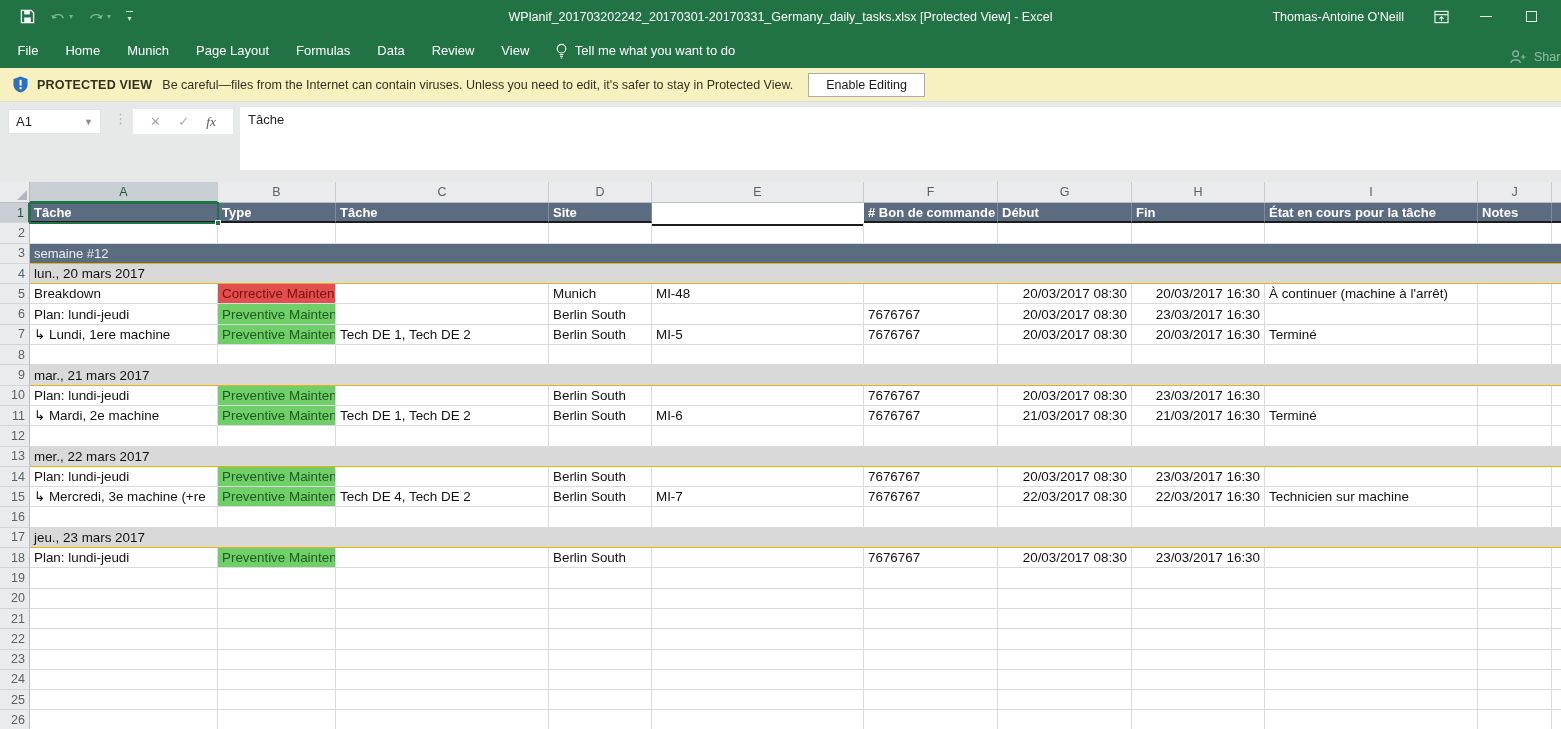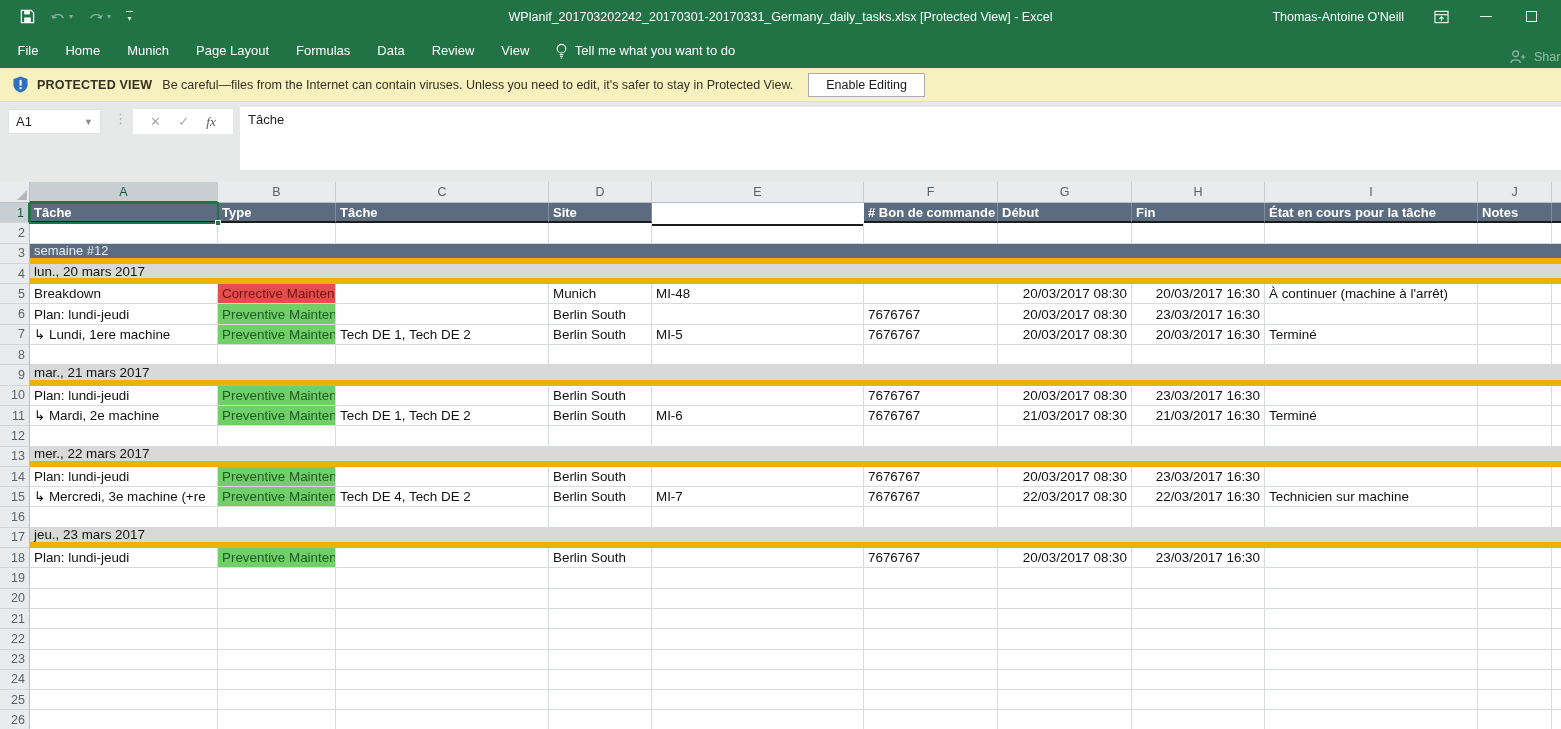--- a/index.html
+++ b/index.html
@@ -70,21 +70,21 @@
     border-bottom:1px solid #D3D6D9; font-size:12.5px; color:#5A6168; display:flex;
     align-items:center; justify-content:flex-end; padding-right:4px; }
   .rowh.sel { background:#C8CED4; color:#175936; border-right:2px solid var(--accent_green); }
   .cell { flex:none; border-right:1px solid #D9DCDF; border-bottom:1px solid #D9DCDF;
     font-size:13.4px; color:#121212; padding:0 4px; display:flex; align-items:center;
     white-space:nowrap; overflow:hidden; }
   .al-right { justify-content:flex-end; }
   .kind-header .cell { background:var(--header_slate); color:#fff; font-weight:700; font-size:13px;
     border-right:1px solid rgba(255,255,255,.22); border-bottom:2px solid #1C1C1C; }
   .band { flex:1 1 auto; display:flex; align-items:center; padding:0 4px; white-space:nowrap;
-    overflow:hidden; border-bottom:6px solid #eab308; }
+    overflow:hidden; border-bottom:1px solid #eab308; }
   .kind-week .band { background:var(--header_slate); color:#EAEDEF; font-size:13px; }
   .kind-day .band { background:var(--day_band); color:#121212; font-size:13.4px; }
   .fill-red { background:var(--red_fill) !important; color:var(--red_text) !important; }
   .fill-green { background:var(--green_fill) !important; color:var(--green_text) !important; }
 
   .sel-border { position:absolute; left:29px; top:20px; width:190px; height:22px;
     border:2px solid var(--accent_green); pointer-events:none; }
   .sel-handle { position:absolute; left:215px; top:38px; width:6px; height:6px;
     background:var(--accent_green); border:1px solid #fff; pointer-events:none; }
 

